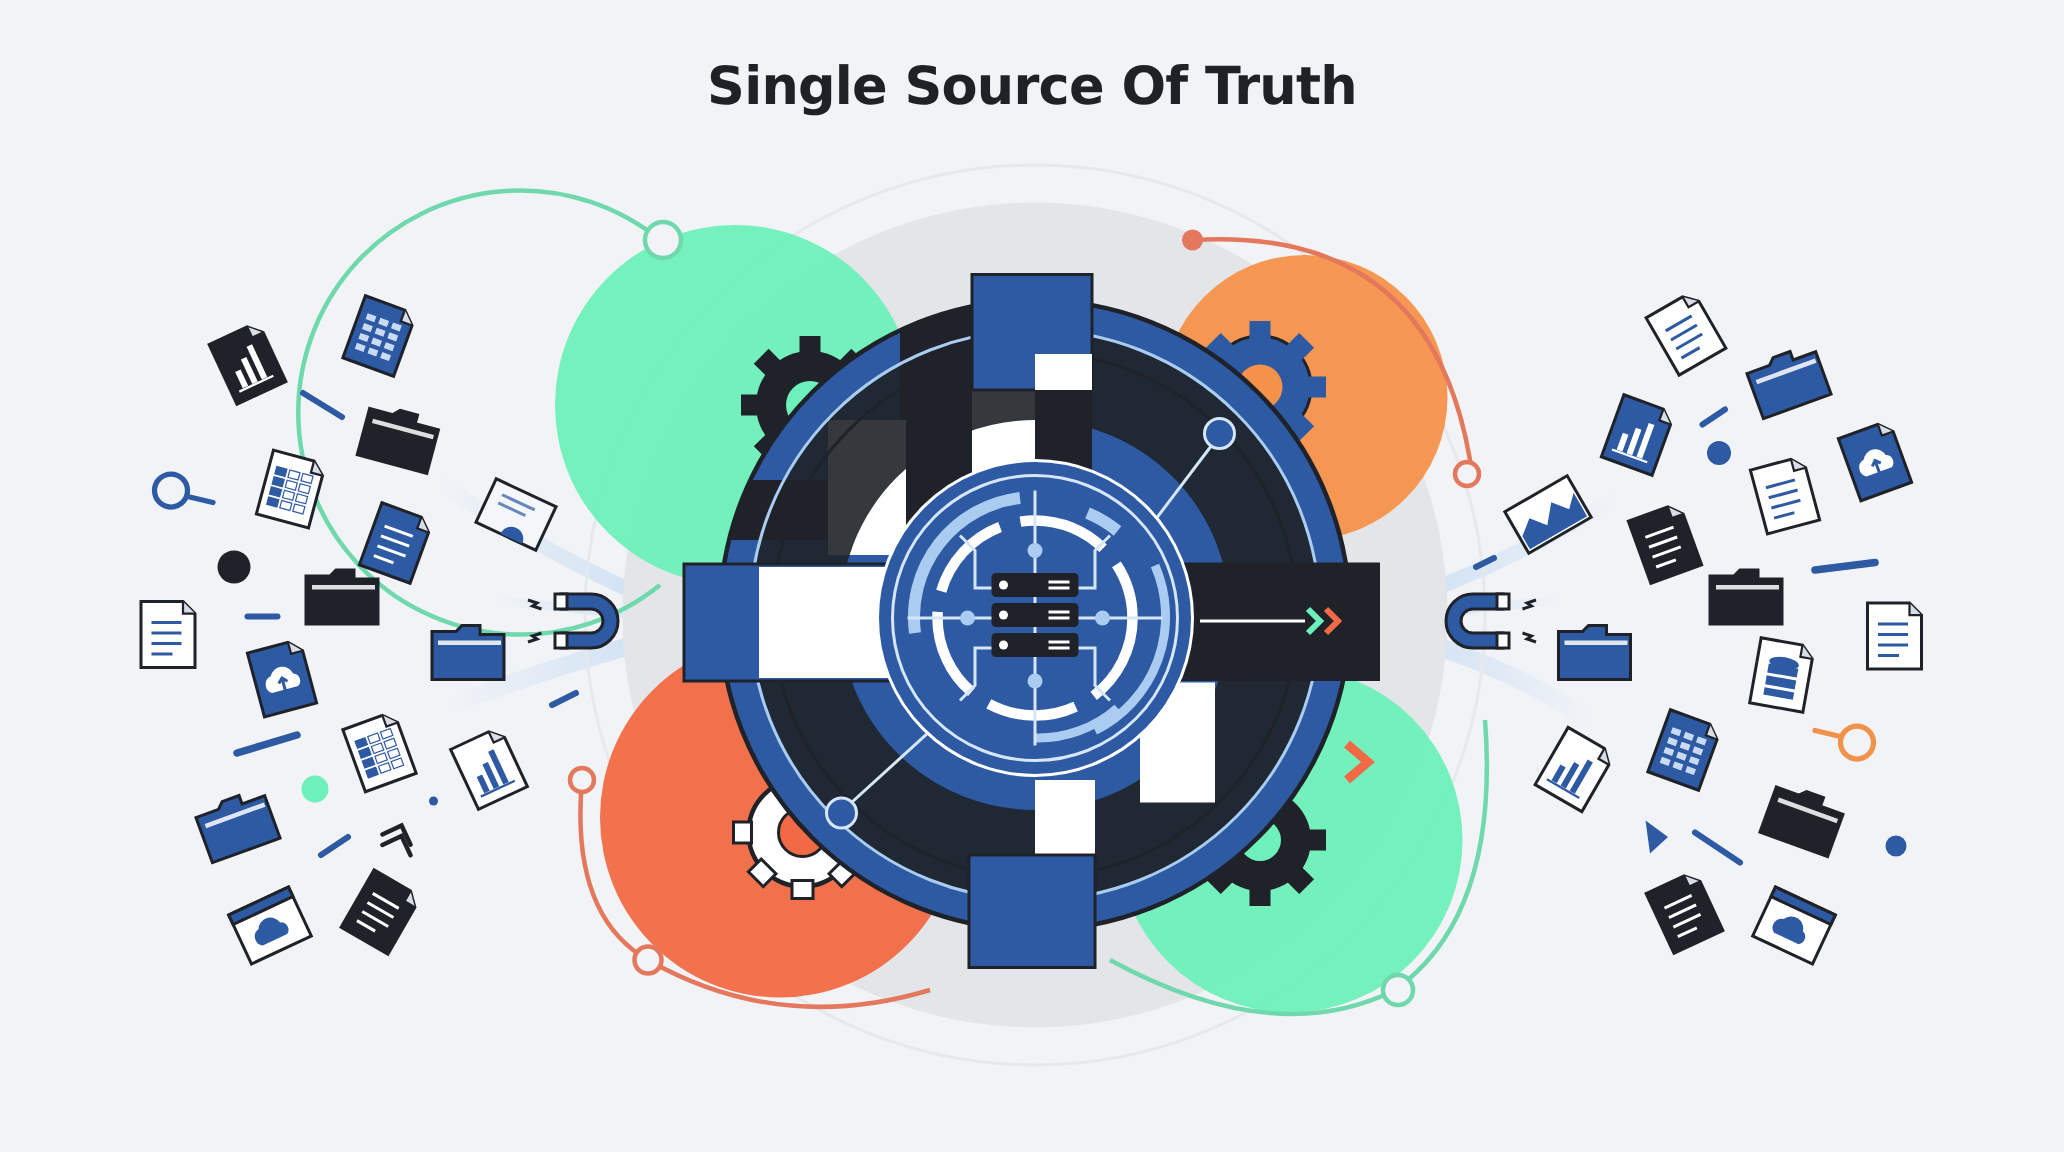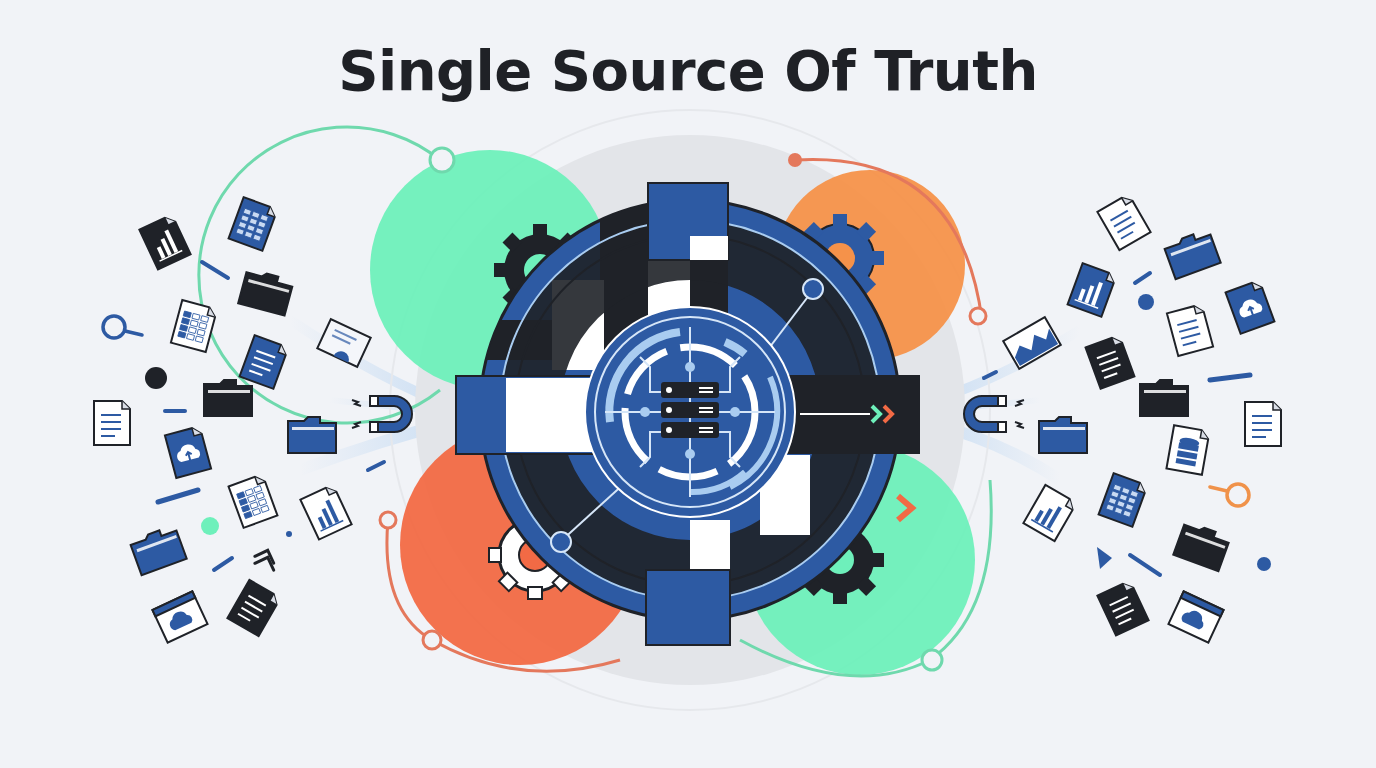--- a/index.html
+++ b/index.html
@@ -4,21 +4,21 @@
 <style>
   html, body { margin: 0; padding: 0; }
   body {
     width: 1376px; height: 768px; overflow: hidden;
     background: #f1f3f7;
     font-family: "Liberation Sans", "DejaVu Sans", sans-serif;
     position: relative;
   }
   .title {
     position: absolute; left: 0; top: 38px; width: 1376px;
-    text-align: center; font-size: 56px; font-weight: 700;
+    text-align: center; font-size: 35px; font-weight: 700;
     color: #1f2126; letter-spacing: -0.5px;
     font-family: "DejaVu Sans", "Liberation Sans", sans-serif;
   }
   svg.stage { position: absolute; left: 0; top: 0; }
 </style>
 </head>
 <body>
 
 <div class="title">Single Source Of Truth</div>
 

